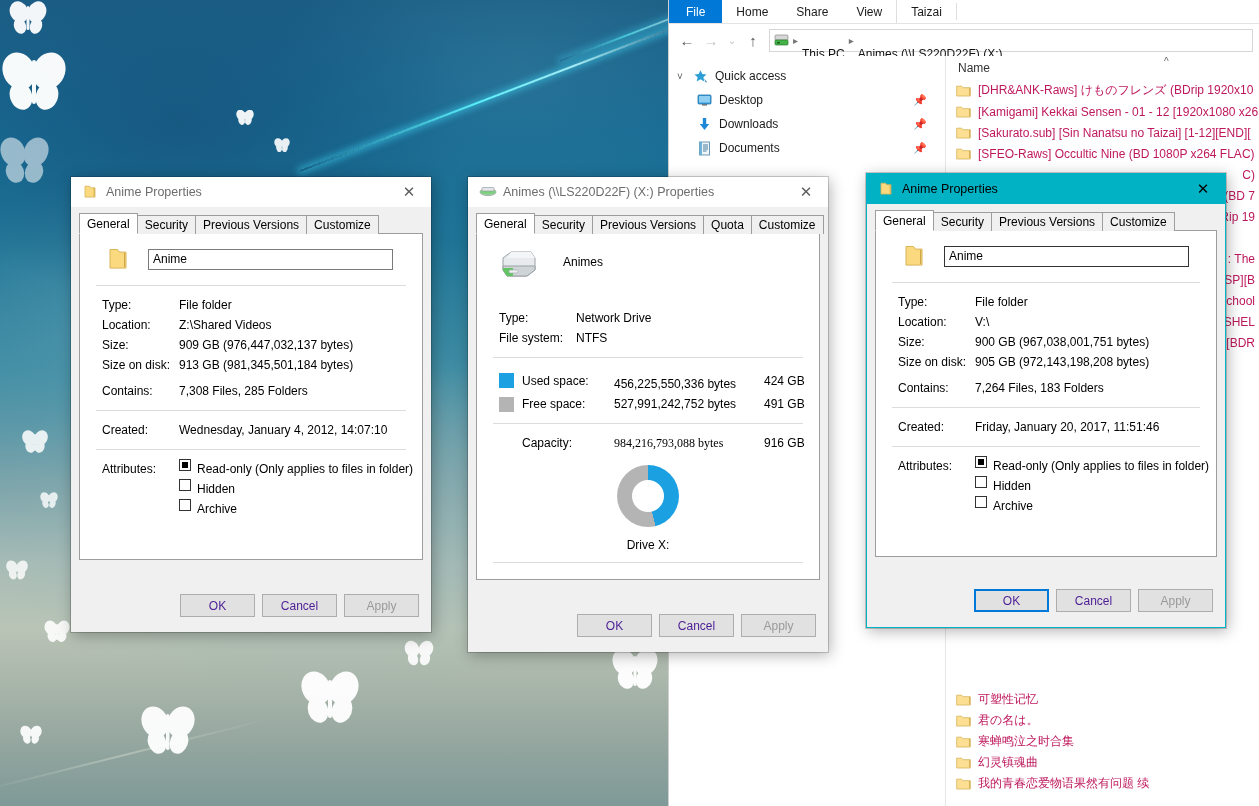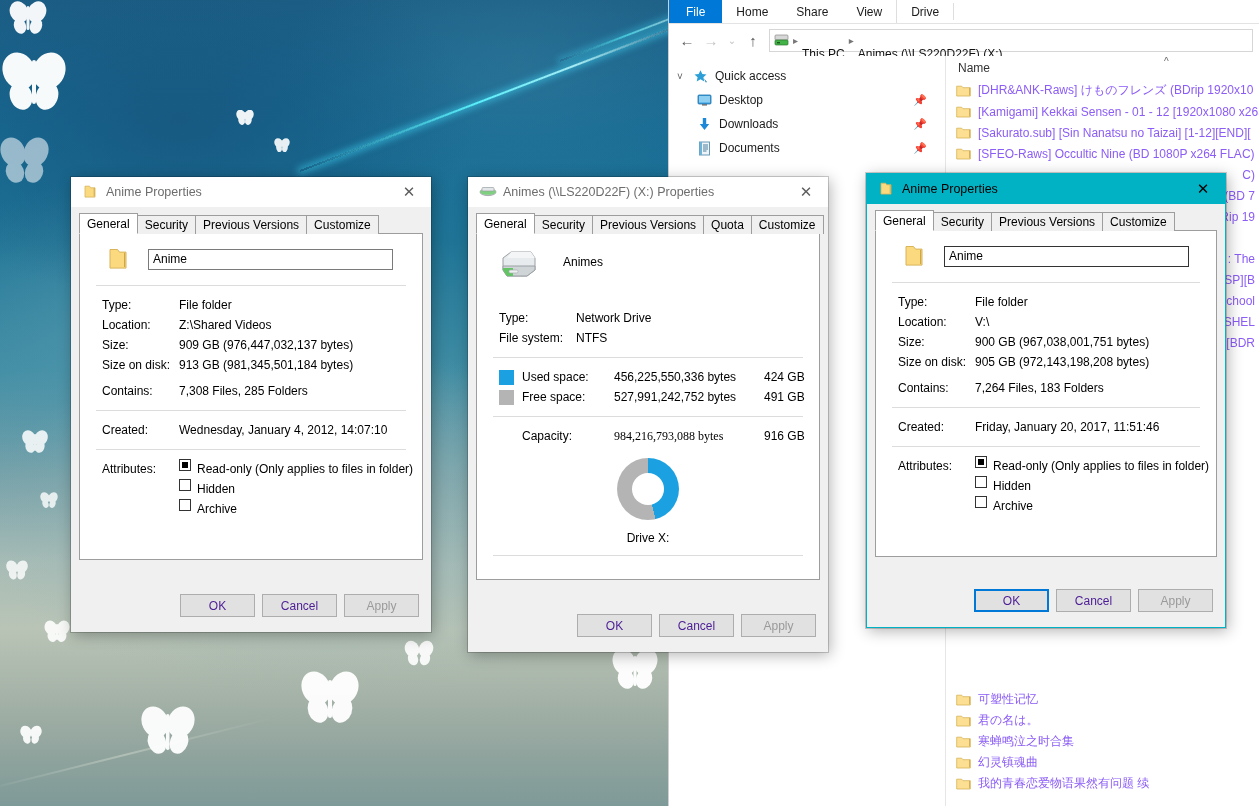--- a/index.html
+++ b/index.html
@@ -108,21 +108,21 @@
   }
   #colhdr {
     height: 24px; display: flex; align-items: center; padding-left: 12px;
     font-size: 12px; color: #333; position: relative;
   }
   #colhdr .sortarrow {
     position: absolute; left: 218px; top: 0px; font-size: 10px; color: #666;
   }
   .frow {
     height: 21px; display: flex; align-items: center; padding-left: 10px;
-    font-size: 12px; color: #8b5cf6; white-space: nowrap;
+    font-size: 12px; color: #be185d; white-space: nowrap;
   }
   .ficon { width: 17px; flex: none; margin-right: 5px; }
   .folder-svg { display:block; }
 
   
   .dlg {
     position: absolute; background: #f0f0f0;
     box-shadow: 0 0 0 1px rgba(0,0,0,0.18), 2px 3px 14px rgba(0,0,0,0.30);
     font-size: 12px; color: #000;
   }
@@ -369,21 +369,21 @@
   </div>
 </div>
 
 <div id="explorer">
 
   <div id="ribbon-tabs">
     <div class="rtab file">File</div>
     <div class="rtab">Home</div>
     <div class="rtab">Share</div>
     <div class="rtab">View</div>
-    <div class="rtab sep">Drive</div>
+    <div class="rtab sep">Taizai</div>
     <div style="border-left:1px solid #dedede; margin:3px 0;"></div>
   </div>
 
   <div id="navbar">
     <div class="navbtn">←</div>
     <div class="navbtn dim">→</div>
     <div class="navbtn small dim">⌄</div>
     <div class="navbtn">↑</div>
     <div id="addressbar">
       <span class="drive-glyph">
@@ -695,21 +695,21 @@
     </div>
     <div class="prow">
       <span class="lbl">File system:</span>
       <span class="val">NTFS</span>
     </div>
     <div class="hr"></div>
 
     <div class="prow" style="align-items:center;">
       <span class="swatch" style="background:#1ba1e2;"></span>
       <span style="width:92px;">Used space:</span>
-      <span style="width:150px;">456,225,550,336 bytes</span>
+      <span style="width:150px;margin-top:7px;">456,225,550,336 bytes</span>
       <span>424 GB</span>
     </div>
     <div class="prow" style="align-items:center;">
       <span class="swatch" style="background:#b4b4b4;"></span>
       <span style="width:92px;">Free space:</span>
       <span style="width:150px;">527,991,242,752 bytes</span>
       <span>491 GB</span>
     </div>
     <div class="hr"></div>
     <div class="prow" style="align-items:center;">

